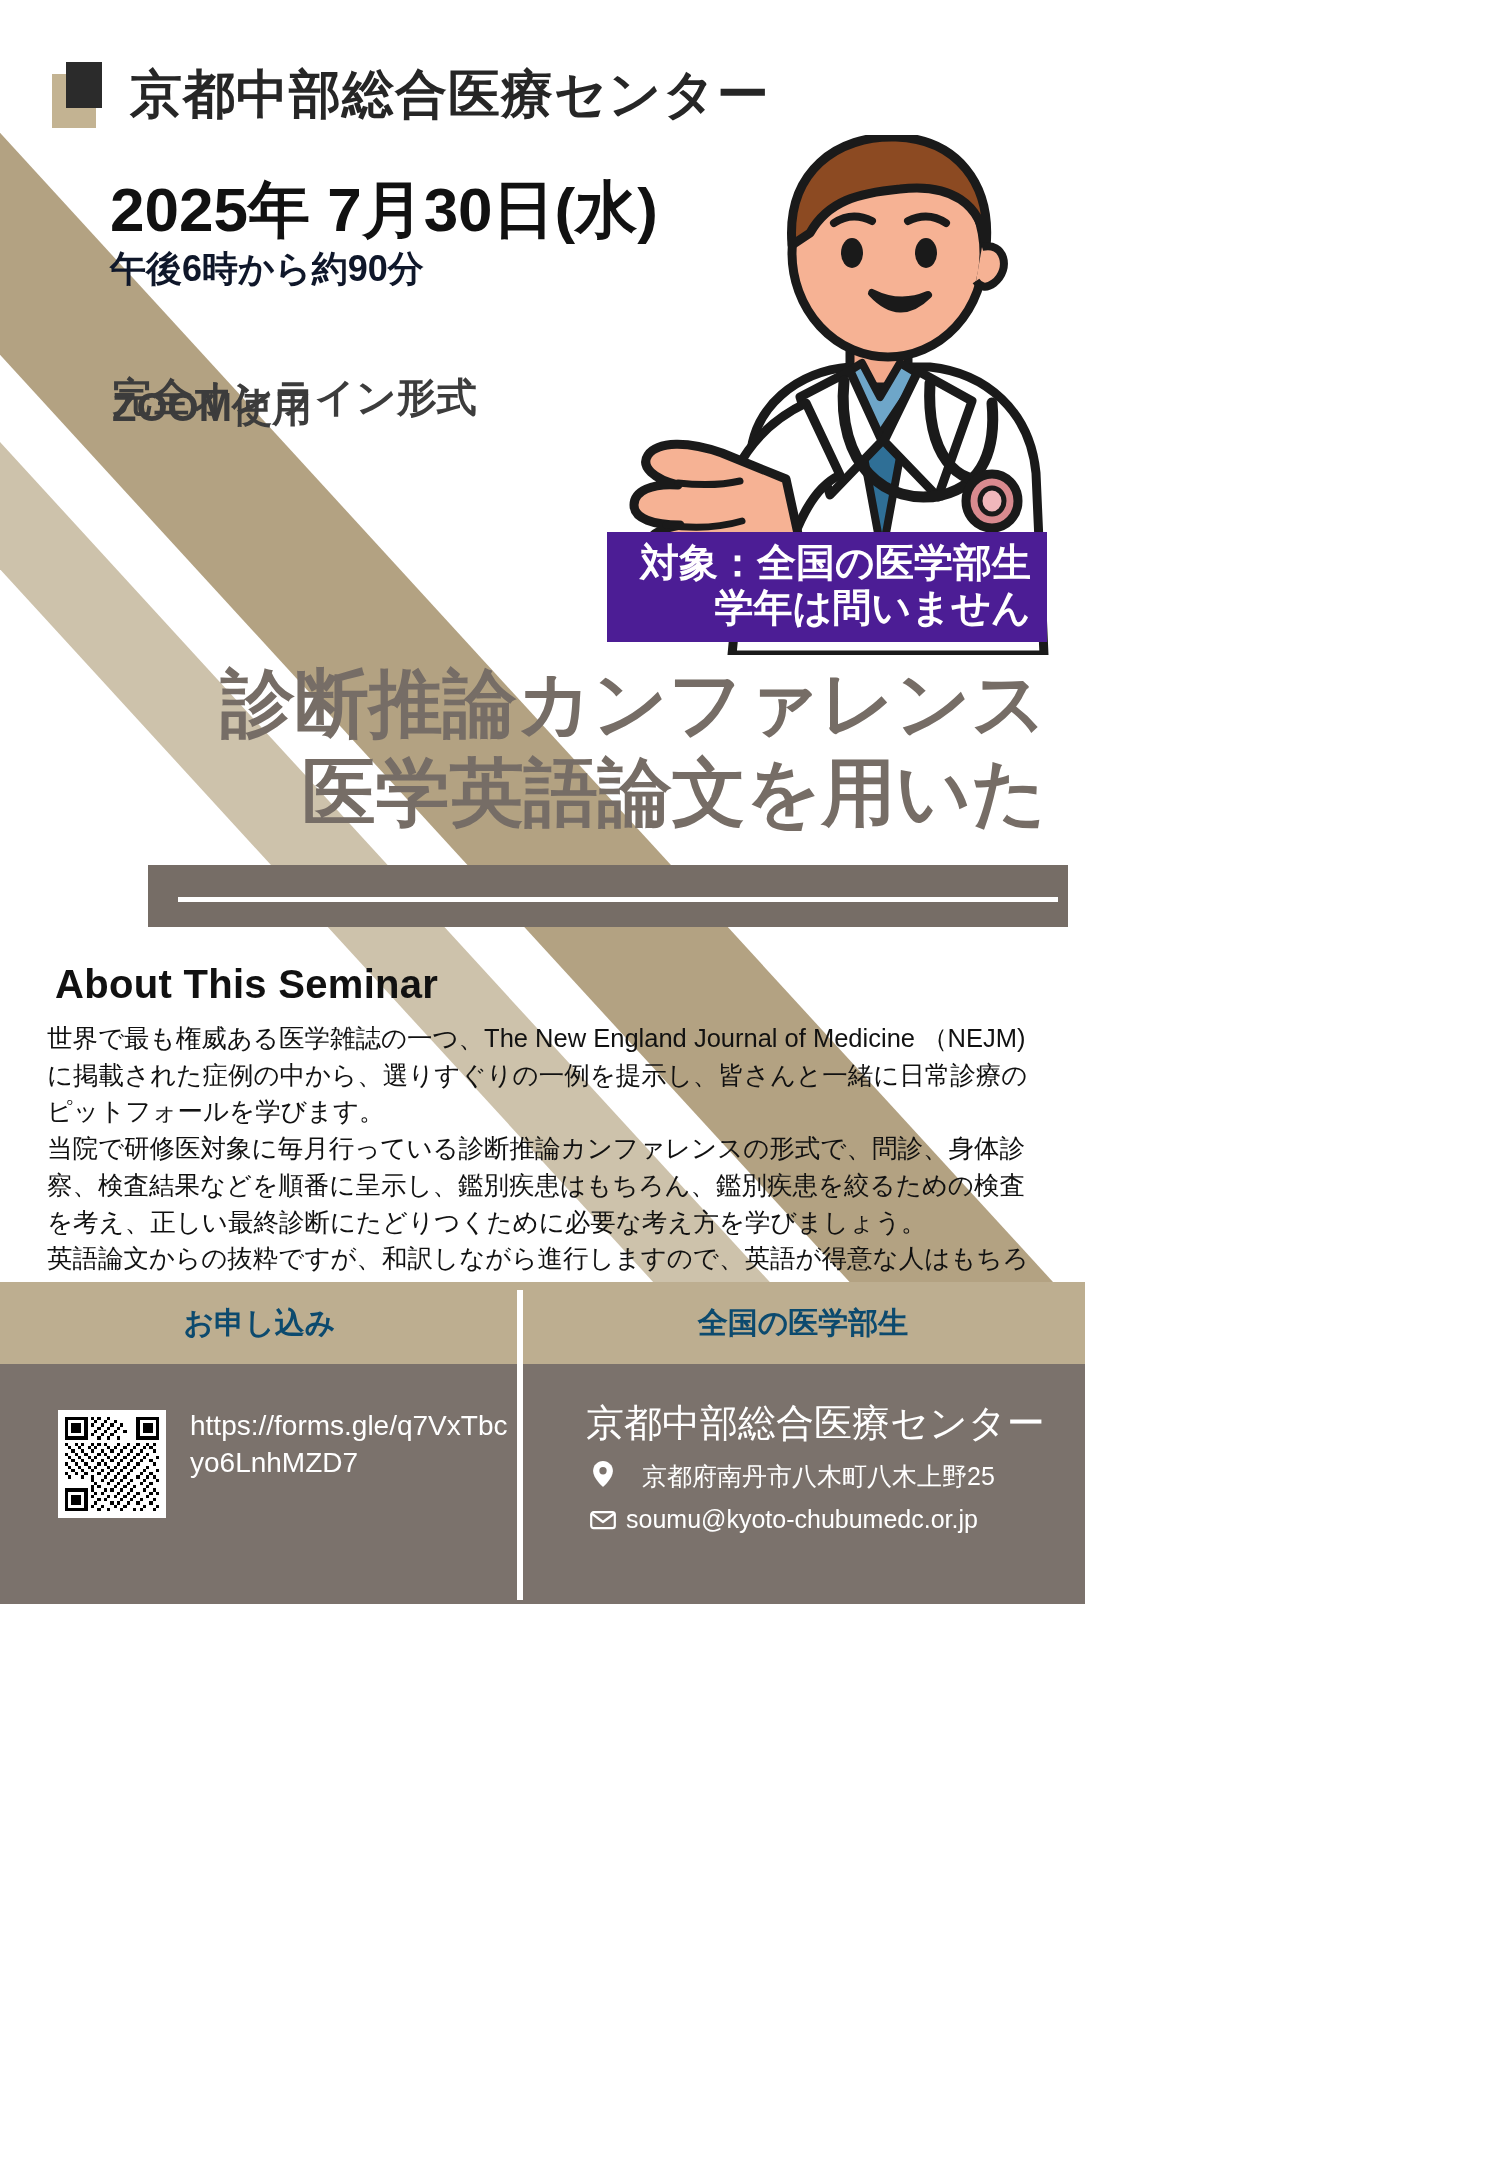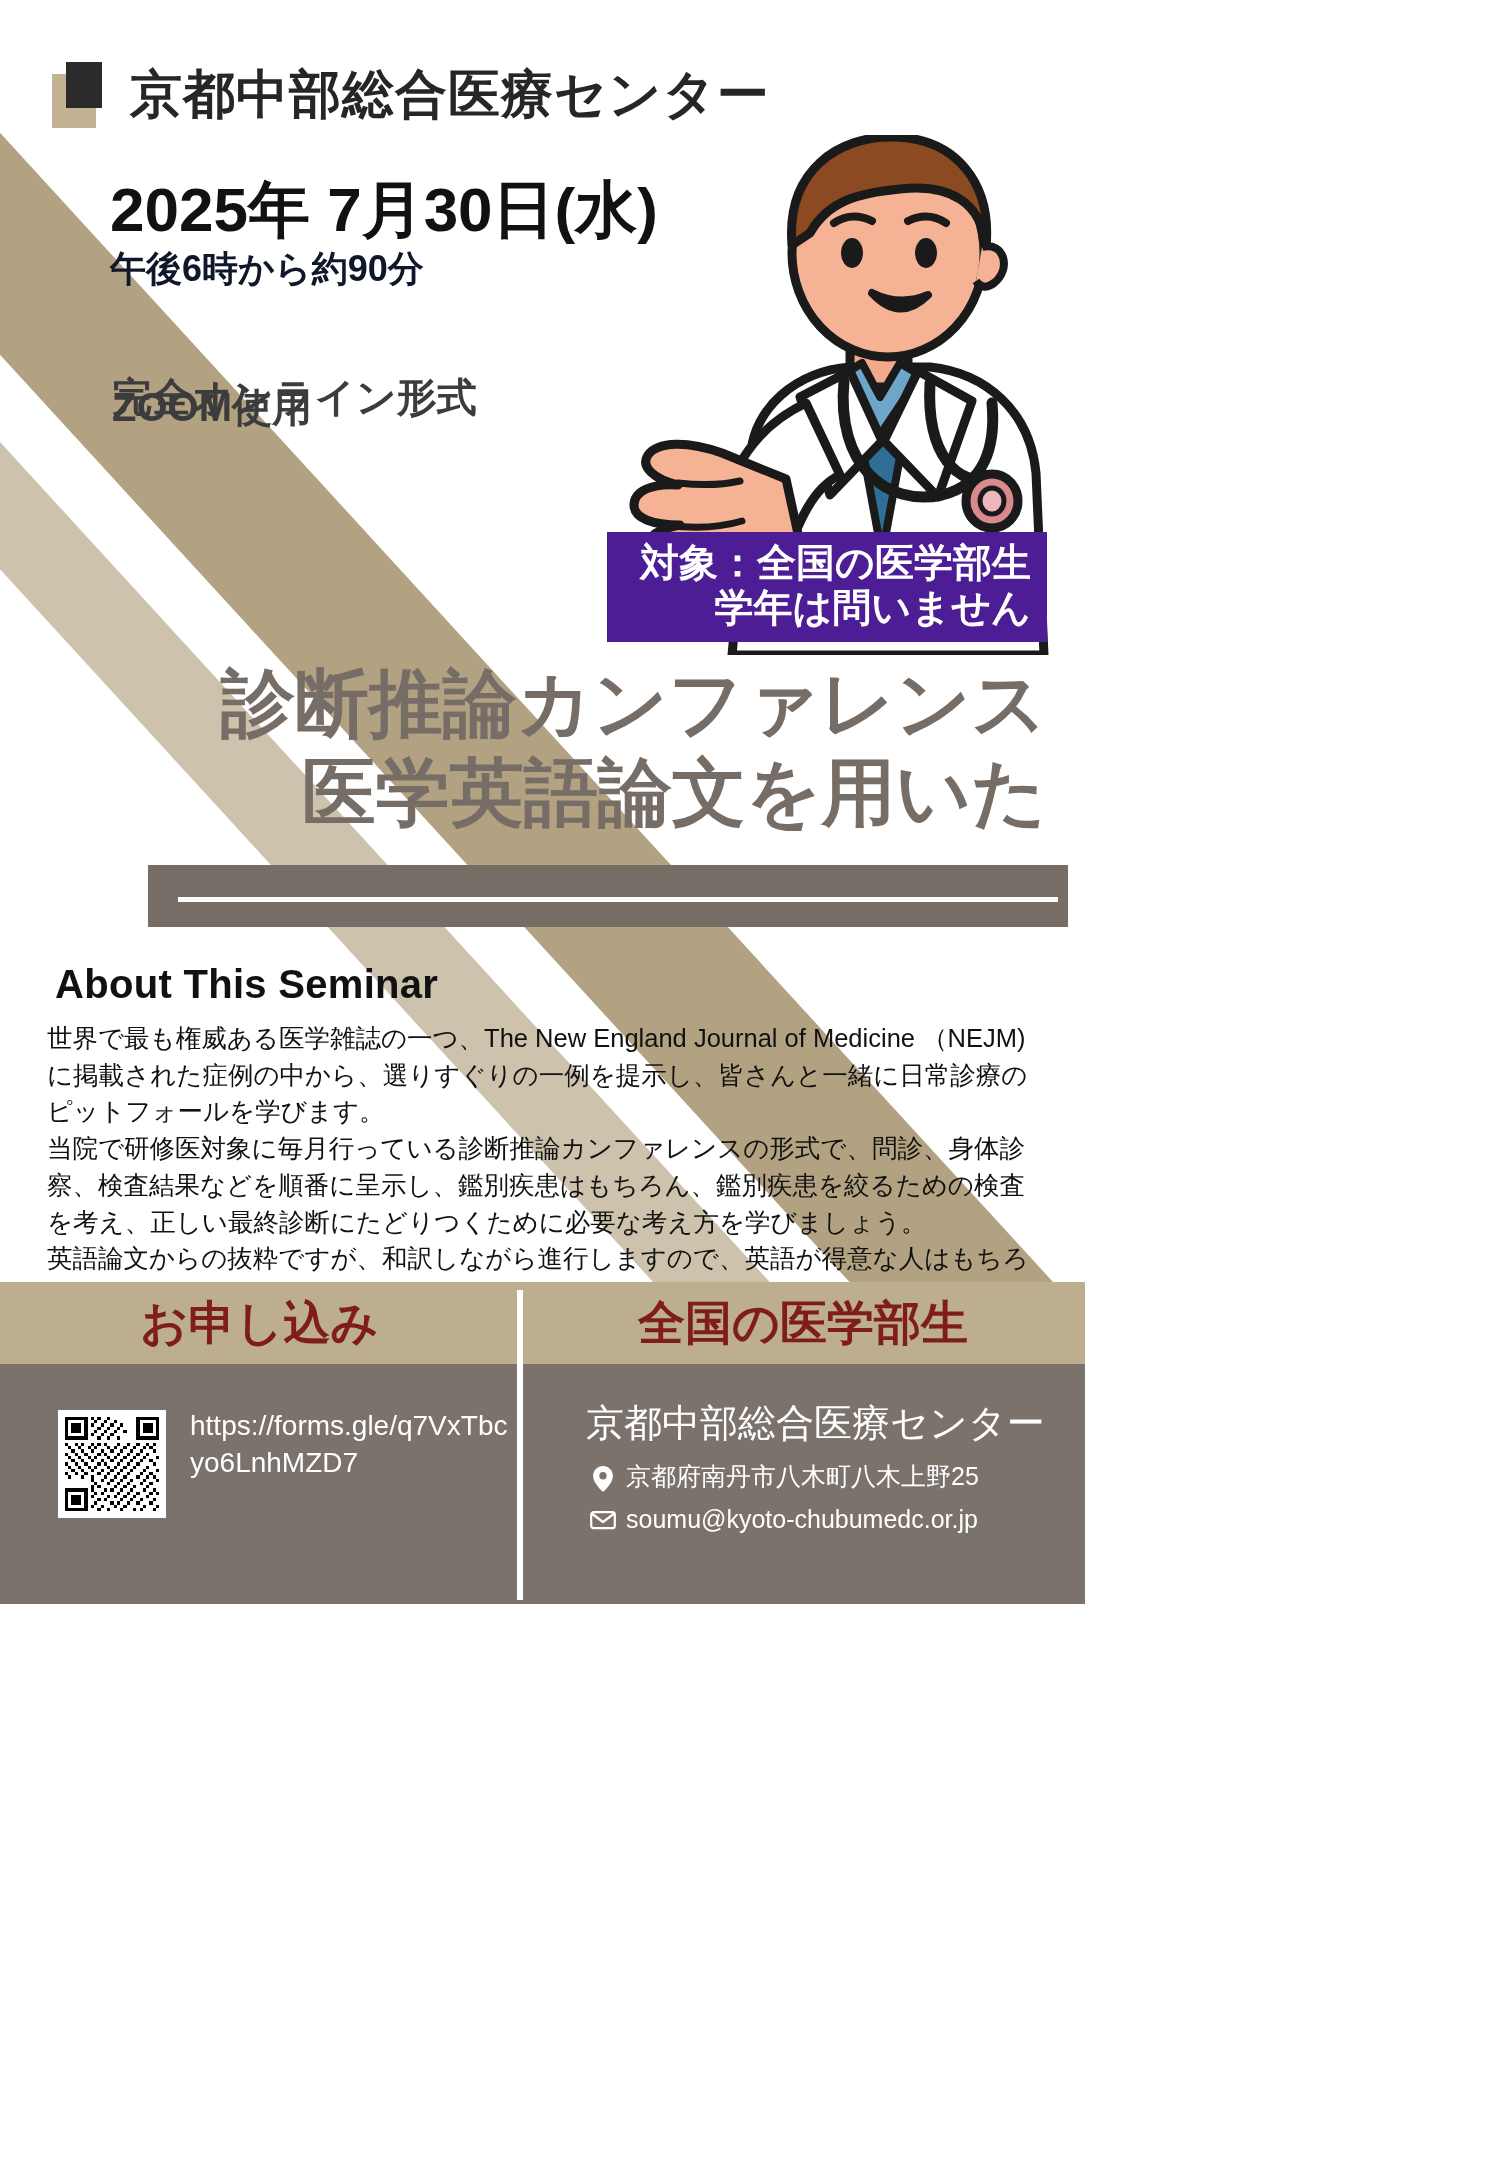--- a/index.html
+++ b/index.html
@@ -112,21 +112,21 @@
   }
   #about-body p { margin:0; }
 
   
   #footer-top {
     position:absolute; left:0; top:1282px; width:1085px; height:82px;
     background:#bdae90;
   }
   #footer-top .ftitle {
     position:absolute; top:50%; transform:translateY(-50%);
-    font-size:47px; font-weight:700; color:#7f1d1d; white-space:nowrap;
+    font-size:30px; font-weight:700; color:#0c4a6e; white-space:nowrap;
   }
   #ft-apply { left:0; width:519px; text-align:center; }
   #ft-contact { left:521px; width:564px; text-align:center; }
 
   #footer-body {
     position:absolute; left:0; top:1364px; width:1085px; height:240px;
     background:#7b726c;
   }
   #divider {
     position:absolute; left:517px; top:1290px;
@@ -145,21 +145,21 @@
   }
 
   
   #contact-name {
     position:absolute; left:586px; top:1398px;
     font-size:38px; color:#ffffff; white-space:nowrap;
   }
   #contact-addr {
     position:absolute; left:590px; top:1460px;
     font-size:25px; color:#ffffff; white-space:nowrap;
-    display:flex; align-items:flex-end; gap:10px;
+    display:flex; align-items:flex-start; gap:26px;
   }
   #contact-mail {
     position:absolute; left:590px; top:1505px;
     font-size:25px; color:#ffffff; white-space:nowrap;
     display:flex; align-items:center; gap:10px;
   }
   .mini-icon { width:26px; height:28px; flex:0 0 auto; }
 </style>
 </head>
 <body>

